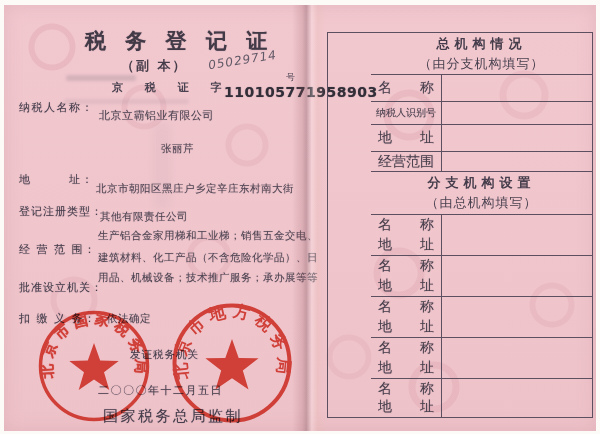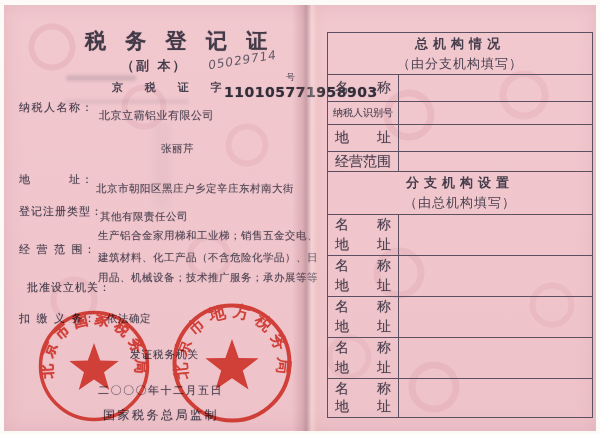--- a/index.html
+++ b/index.html
@@ -36,27 +36,27 @@
   .handw{font-size:12px;font-style:italic;color:#615967;transform:rotate(-9deg);letter-spacing:1px;}
   .serial-prefix{font-size:11px;font-weight:bold;letter-spacing:9px;color:#4a4250;}
   .serial-number{font-size:14px;font-weight:bold;letter-spacing:.5px;color:#332f39;text-shadow:0 0 1px rgba(50,45,58,.6);}
   .serial-hao{font-size:9px;color:#4a4250;}
 
   .f-label{font-size:11px;letter-spacing:1.5px;white-space:pre;}
   .f-value{font-size:10.5px;letter-spacing:.5px;white-space:pre;}
 
   .issuer{font-size:10.5px;letter-spacing:1px;}
   .idate{font-size:11px;letter-spacing:1.5px;}
-  .ifooter{font-size:12px;letter-spacing:2.5px;}
+  .ifooter{font-size:15px;letter-spacing:2.5px;}
 
   .stamp{position:absolute;mix-blend-mode:multiply;opacity:.85;}
 
   
   .tbl{position:absolute;left:323px;top:27px;width:266px;height:386px;
-       border:1.5px solid #5c5060;box-sizing:border-box;display:flex;flex-direction:column;}
+       border:1.5px solid #5c5060;box-sizing:border-box;display:flex;flex-direction:column;padding-left:43px;}
   .trow{display:flex;flex:none;border-top:1px solid #5c5060;box-sizing:border-box;}
   .trow:first-child{border-top:none;}
   .thead{flex-direction:column;align-items:center;justify-content:center;}
   .t-title{font-size:13px;font-weight:bold;letter-spacing:5px;color:#453d4b;}
   .t-sub{font-size:13px;letter-spacing:1px;color:#4a4250;margin-top:2px;}
   .tlabel{width:71px;flex:none;border-right:1px solid #5c5060;box-sizing:border-box;
           display:flex;align-items:center;justify-content:center;font-size:14px;color:#483f4c;
           text-shadow:0 0 1px rgba(90,75,95,.4);white-space:pre;}
   .tval{flex:1;}
   .tpair .tlabel{flex-direction:column;justify-content:space-evenly;}
@@ -92,21 +92,21 @@
       <div class="abs val f-value" style="left:92px;top:177px;">北京市朝阳区黑庄户乡定辛庄东村南大街</div>
 
       <div class="abs lbl f-label" style="left:15px;top:199px;letter-spacing:1px;">登记注册类型：</div>
       <div class="abs val f-value" style="left:96px;top:205px;">其他有限责任公司</div>
 
       <div class="abs lbl f-label" style="left:15px;top:237px;">经 营 范 围：</div>
       <div class="abs val f-value" style="left:94px;top:224px;">生产铝合金家用梯和工业梯；销售五金交电、</div>
       <div class="abs val f-value" style="left:94px;top:246px;">建筑材料、化工产品（不含危险化学品）、日</div>
       <div class="abs val f-value" style="left:94px;top:266px;">用品、机械设备；技术推广服务；承办展等等</div>
 
-      <div class="abs lbl f-label" style="left:15px;top:275px;letter-spacing:1px;margin-left:8px;">批准设立机关：</div>
+      <div class="abs lbl f-label" style="left:15px;top:275px;letter-spacing:1px;">批准设立机关：</div>
 
       <div class="abs lbl f-label" style="left:15px;top:306px;">扣 缴 义 务：</div>
       <div class="abs val f-value" style="left:103px;top:307px;">依法确定</div>
 
       <div class="abs lbl issuer" style="left:126px;top:343px;">发证税务机关</div>
       <div class="abs lbl idate" style="left:94px;top:378px;">二〇〇〇年十二月五日</div>
       <div class="abs lbl ifooter" style="left:99px;top:402px;">国家税务总局监制</div>
 
       <svg class="stamp" style="left:33px;top:304px;" width="114" height="114" viewBox="0 0 114 114">
         <circle cx="57" cy="57" r="53.5" fill="none" stroke="#d93425" stroke-width="3.5"></circle>

